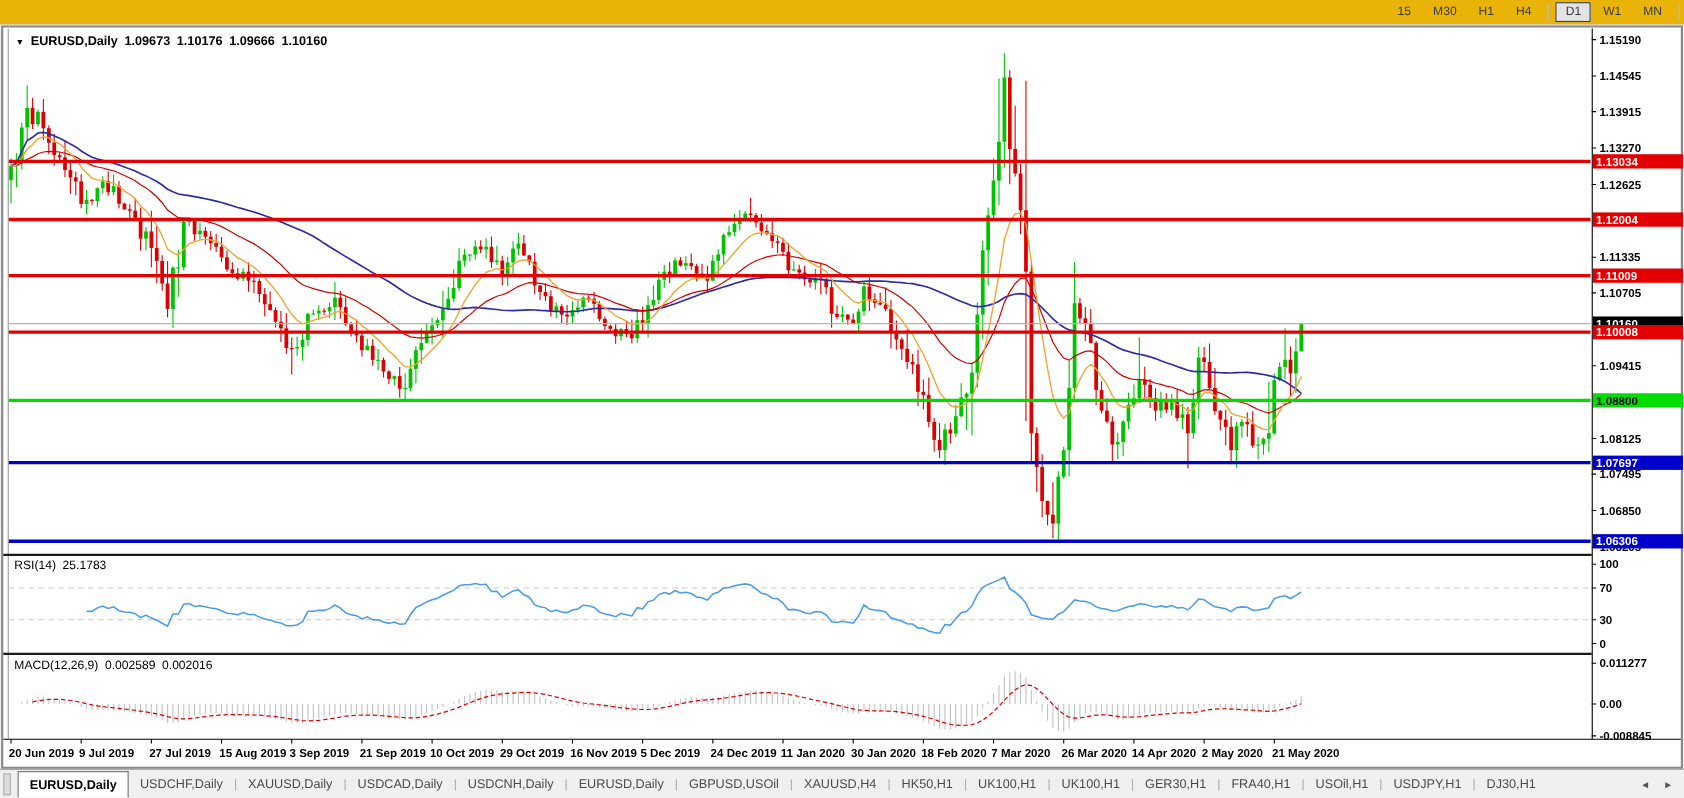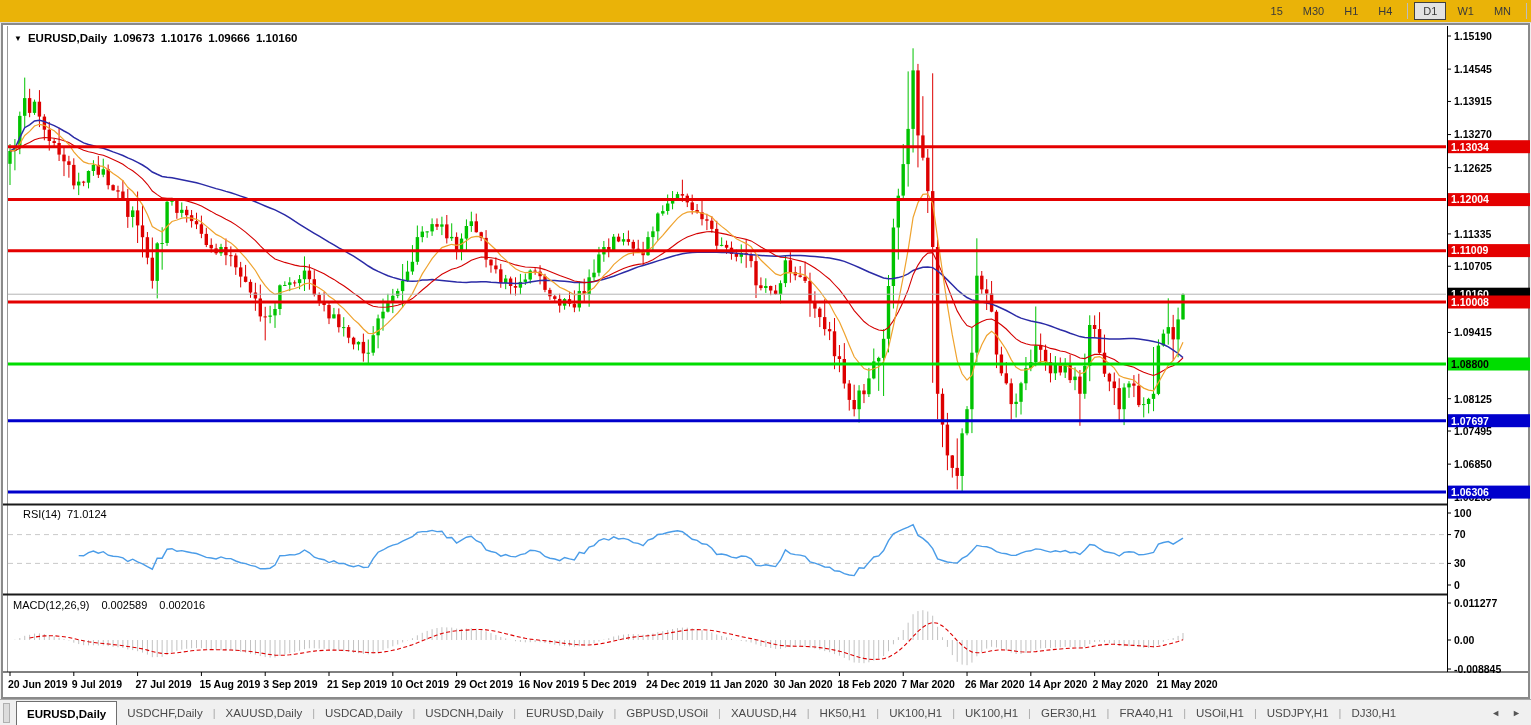--- a/index.html
+++ b/index.html
@@ -12,22 +12,22 @@
   .tf-btn.active{background:#e3e3e3;border:1px solid #404040;}
   .tf-sep{width:1px;height:16px;background:#bdbdbd;margin:0 5px;}
   
   #cs{position:absolute;top:0;left:0;z-index:1;}
   svg text{font-family:"Liberation Sans",sans-serif;}
   
   .chart-title{position:absolute;left:14px;top:32px;z-index:2;font-size:11.5px;font-weight:bold;
                color:#000;display:flex;gap:6px;align-items:center;}
   .chart-title .arrow{font-size:8px;position:relative;top:0px;}
   .panel-label{position:absolute;z-index:2;font-size:11px;color:#000;display:flex;gap:6px;}
-  #rsi-label{left:23px;top:508px;}
-  #macd-label{left:13px;top:599px;gap:12px;}
+  #rsi-label{left:13px;top:508px;}
+  #macd-label{left:13px;top:599px;}
   
   .tabbar{position:absolute;top:699px;left:0;width:1531px;height:26px;background:#f0f0f0;
           border-top:1px solid #a9a9a9;display:flex;align-items:center;z-index:3;box-sizing:border-box;}
   .tab-splitter{width:5px;height:18px;background:#dcdcdc;border:1px solid #b0b0b0;margin:0 6px 0 3px;}
   .tab{font-size:11.5px;color:#4a4a4a;padding:4px 10px;white-space:nowrap;cursor:default;}
   .tab.active{background:#ffffff;color:#000;font-weight:bold;border:1px solid #6f6f6f;border-bottom:none;
               align-self:stretch;display:flex;align-items:center;margin-top:1px;}
   .tab-sep{color:#a8a8a8;font-size:11px;}
   .tab-nav{margin-left:auto;margin-right:10px;display:flex;gap:12px;color:#555;font-size:9px;}
   .tab-nav span{cursor:default;}
@@ -905,21 +905,21 @@
   <span class="arrow">▼</span>
   <span>EURUSD,Daily</span>
   <span>1.09673</span>
   <span>1.10176</span>
   <span>1.09666</span>
   <span>1.10160</span>
 </div>
 
 <div class="panel-label" id="rsi-label">
   <span>RSI(14)</span>
-  <span>71.0124</span>
+  <span>25.1783</span>
 </div>
 <div class="panel-label" id="macd-label">
   <span>MACD(12,26,9)</span>
   <span>0.002589</span>
   <span>0.002016</span>
 </div>
 
 <div class="tabbar" id="tabbar">
     <div class="tab-splitter"></div>
     <div class="tab active">EURUSD,Daily</div>

